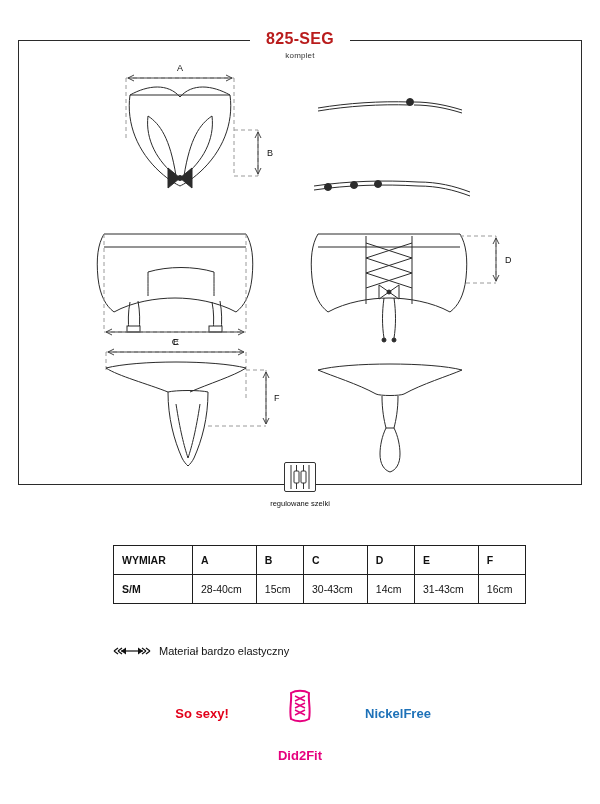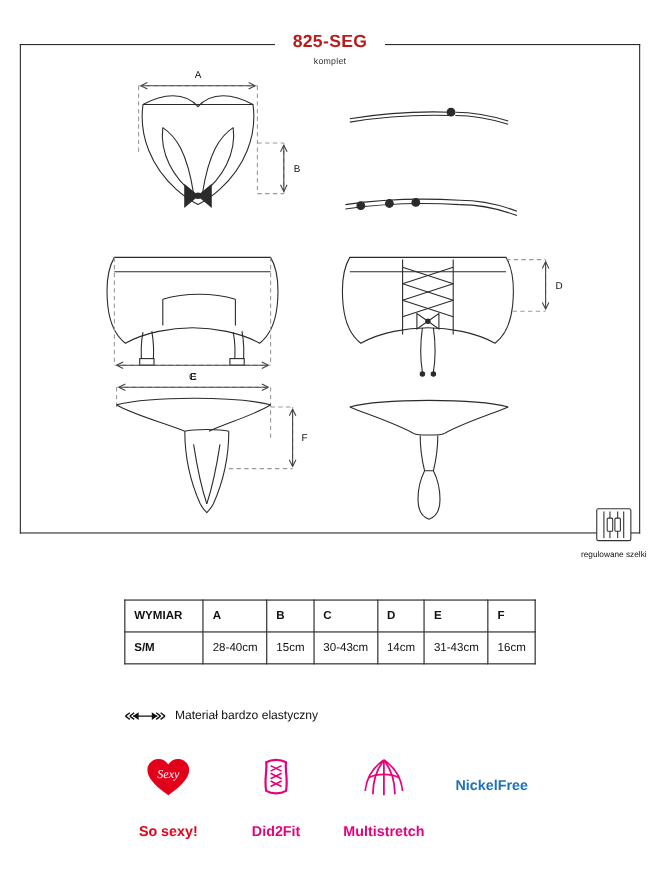--- a/index.html
+++ b/index.html
@@ -74,21 +74,21 @@
   }
   .drawings svg { display: block; }
 
   
   .features {
     position: absolute;
     top: 462px;
     left: 0;
     width: 600px;
     display: flex;
-    justify-content: flex-end;
+    justify-content: center;
     gap: 44px;
   }
   .feature {
     width: 84px;
     text-align: center;
   }
   .feature .fbox {
     width: 32px;
     height: 30px;
     margin: 0 auto;
@@ -107,21 +107,21 @@
 
   
   .table-wrap {
     position: absolute;
     left: 113px;
     top: 545px;
     width: 374px;
   }
   table.sizes {
     border-collapse: collapse;
-    width: 374px;
+    width: 413px;
     font-size: 10.5px;
   }
   table.sizes td, table.sizes th {
     border: 1px solid #1f1f1f;
     height: 28px;
     padding: 0 8px;
     text-align: left;
     font-weight: normal;
     color: #111;
     white-space: nowrap;
@@ -424,61 +424,40 @@
           <path d="M33,5 L29,2 M33,5 L29,8" fill="none"></path>
         </g>
       </svg>
     </span>
     <span>Materiał bardzo elastyczny</span>
   </div>
 
   <div class="badges">
 
     <div class="badge">
-      <div class="glyph">
-        <svg width="44" height="40" viewBox="0 0 44 40" xmlns="http://www.w3.org/2000/svg">
-          <path d="M22,36 C8,26 3,19 3,13 C3,7 8,3 13,3 C17,3 20,5 22,8 C24,5 27,3 31,3 C36,3 41,7 41,13 C41,19 36,26 22,36 Z" fill="#e2001a"></path>
-          <text x="22" y="20" font-family="Liberation Serif, serif" font-size="11" font-style="italic" fill="#ffffff" text-anchor="middle">Sexy</text>
-        </svg>
-      </div>
       <div class="blabel c-red">So sexy!</div>
     </div>
 
     <div class="badge">
       <div class="glyph">
         <svg width="40" height="40" viewBox="0 0 40 40" xmlns="http://www.w3.org/2000/svg">
           <path d="M11,6 C16,3 24,3 29,6 C28,14 31,22 29,32 C24,35 16,35 11,32 C9,22 12,14 11,6 Z" fill="none" stroke="#e6007e" stroke-width="2"></path>
           <g stroke="#e6007e" stroke-width="1.4" fill="none">
             <line x1="15" y1="9" x2="25" y2="14"></line>
             <line x1="25" y1="9" x2="15" y2="14"></line>
             <line x1="15" y1="16" x2="25" y2="21"></line>
             <line x1="25" y1="16" x2="15" y2="21"></line>
             <line x1="15" y1="23" x2="25" y2="28"></line>
             <line x1="25" y1="23" x2="15" y2="28"></line>
           </g>
         </svg>
       </div>
       <div class="blabel c-pink">Did2Fit</div>
     </div>
 
-    <div class="badge">
-      <div class="glyph">
-        <svg width="40" height="40" viewBox="0 0 40 40" xmlns="http://www.w3.org/2000/svg">
-          <g stroke="#e6007e" stroke-width="1.6" fill="none">
-            <path d="M20,4 C20,14 20,26 20,36"></path>
-            <path d="M20,4 C13,13 10,24 10,35"></path>
-            <path d="M20,4 C27,13 30,24 30,35"></path>
-            <path d="M20,4 C8,12 4,22 3,32"></path>
-            <path d="M20,4 C32,12 36,22 37,32"></path>
-            <path d="M6,20 C14,16 26,16 34,20"></path>
-          </g>
-        </svg>
-      </div>
-      <div class="blabel c-pink">Multistretch</div>
-    </div>
 
     <div class="badge">
       <div class="blabel c-blue">NickelFree</div>
     </div>
 
 
   </div>
 
 </div>
 

